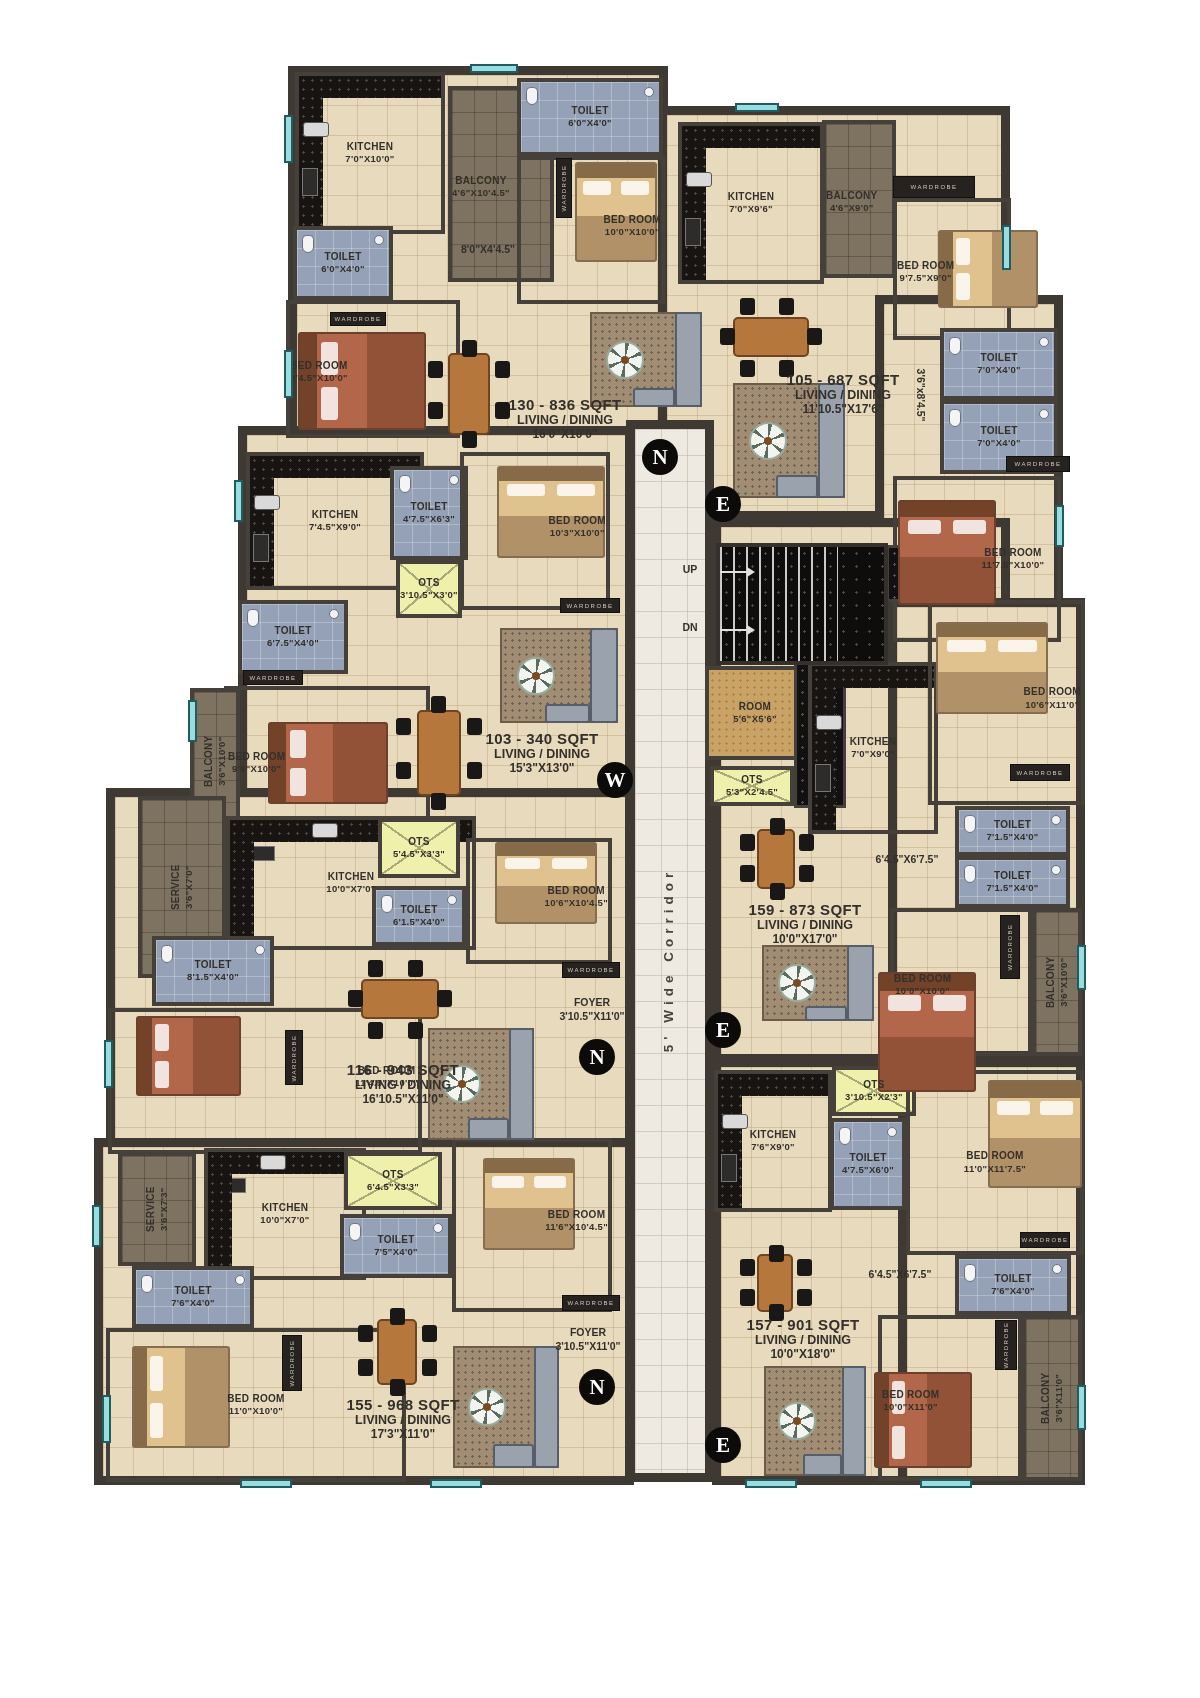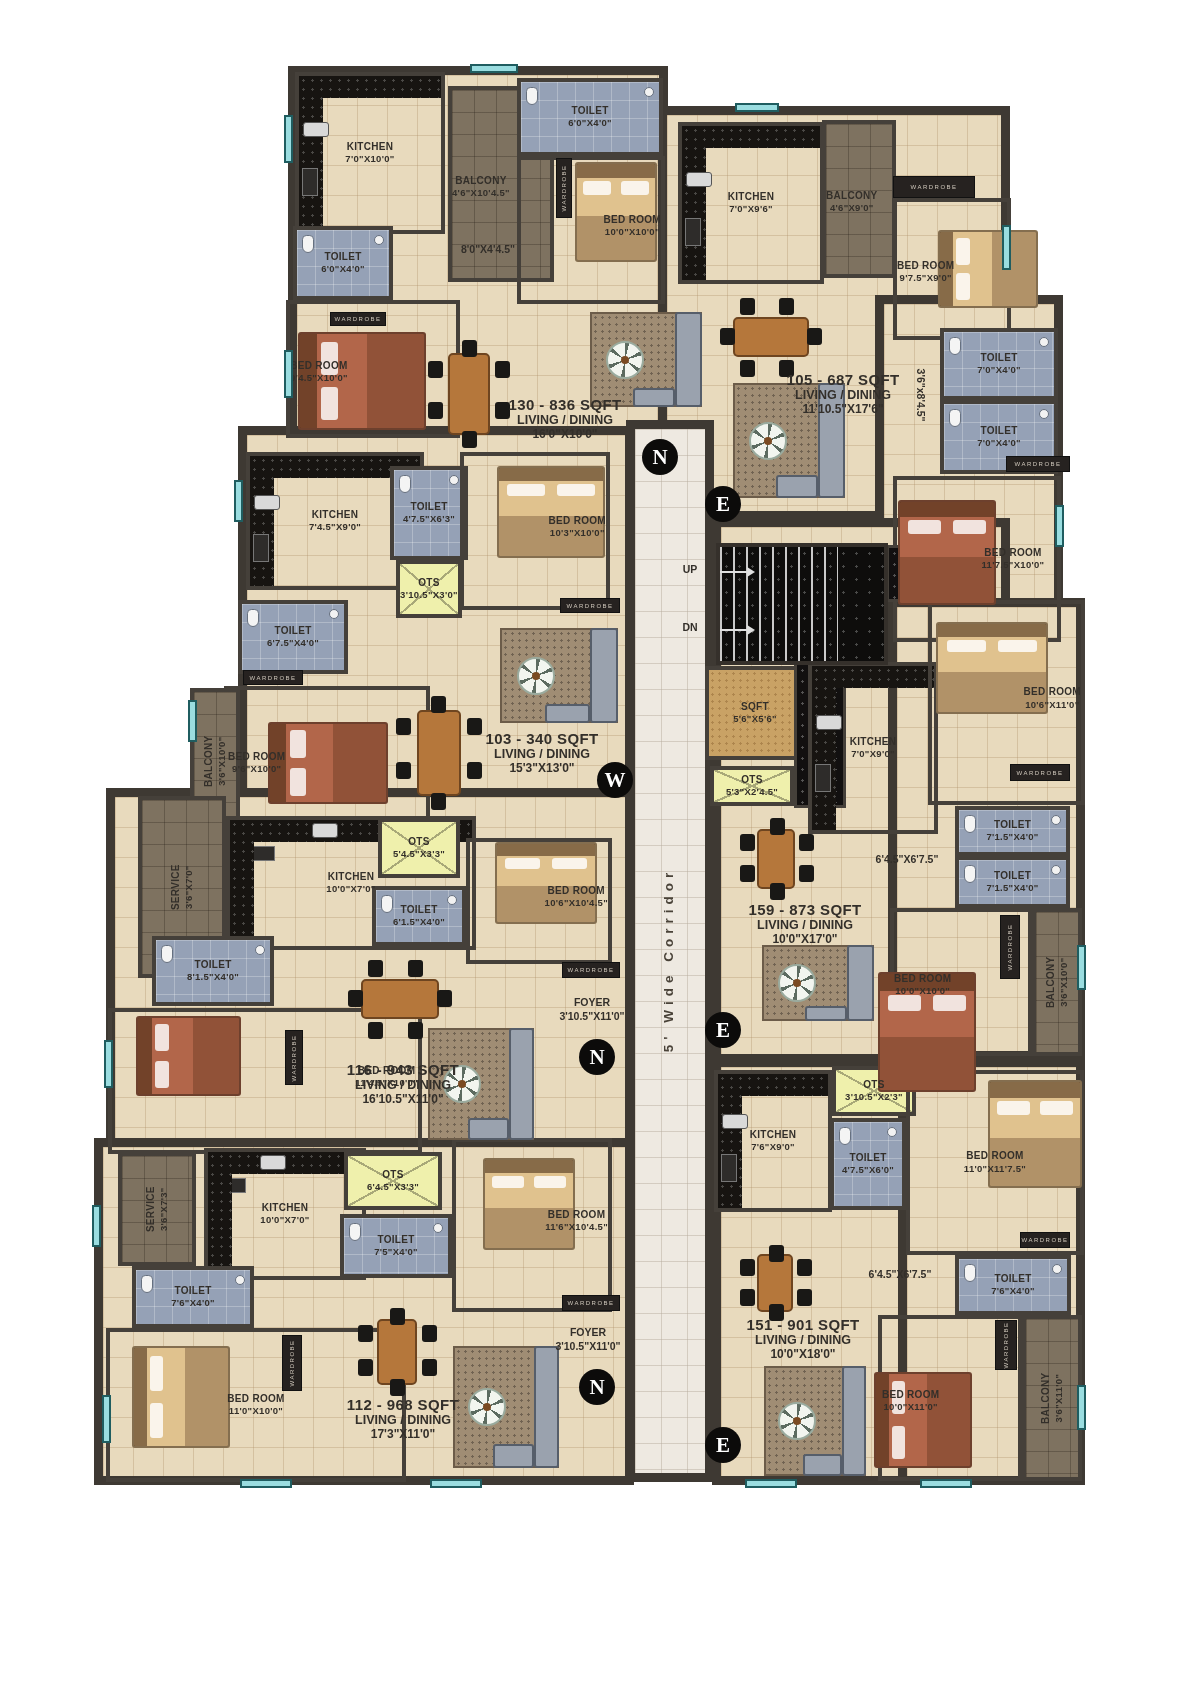--- a/index.html
+++ b/index.html
@@ -193,21 +193,21 @@
       </div>
     </div>
     <div class="abs room t-floor" style="left: 893px; top: 476px; width: 168px; height: 166px;">
       <div class="abs rl" style="align-self: center; margin-left: 45%;">
         <span>BED ROOM</span>
         <span class="dims">11'7.5"X10'0"</span>
       </div>
     </div>
     <div class="abs room t-lift" style="left: 705px; top: 666px; width: 100px; height: 94px;">
       <div class="abs rl">
-        <span>SQFT</span>
+        <span>ROOM</span>
         <span class="dims">5'6"X5'6"</span>
       </div>
     </div>
     <div class="abs room t-ots" style="left: 710px; top: 766px; width: 84px; height: 40px;">
       <div class="abs rl">
         <span>OTS</span>
         <span class="dims">5'3"X2'4.5"</span>
       </div>
     </div>
     <div class="abs room t-shaft" style="left: 794px; top: 662px; width: 52px; height: 146px;"></div>
@@ -706,31 +706,31 @@
       <span>103 - 340 SQFT</span>
       <span>LIVING / DINING</span>
       <span>15'3"X13'0"</span>
     </div>
     <div class="abs lbl u" style="left: 403px; top: 1083px;">
       <span>116 - 943 SQFT</span>
       <span>LIVING / DINING</span>
       <span>16'10.5"X11'0"</span>
     </div>
     <div class="abs lbl u" style="left: 403px; top: 1418px;">
-      <span>112 - 968 SQFT</span>
+      <span>155 - 968 SQFT</span>
       <span>LIVING / DINING</span>
       <span>17'3"X11'0"</span>
     </div>
     <div class="abs lbl u" style="left: 805px; top: 923px;">
       <span>159 - 873 SQFT</span>
       <span>LIVING / DINING</span>
       <span>10'0"X17'0"</span>
     </div>
     <div class="abs lbl u" style="left: 803px; top: 1338px;">
-      <span>151 - 901 SQFT</span>
+      <span>157 - 901 SQFT</span>
       <span>LIVING / DINING</span>
       <span>10'0"X18'0"</span>
     </div>
     <div class="abs lbl d" style="left: 592px; top: 1010px;">
       <span>FOYER</span>
       <span>3'10.5"X11'0"</span>
     </div>
     <div class="abs lbl d" style="left: 588px; top: 1340px;">
       <span>FOYER</span>
       <span>3'10.5"X11'0"</span>

